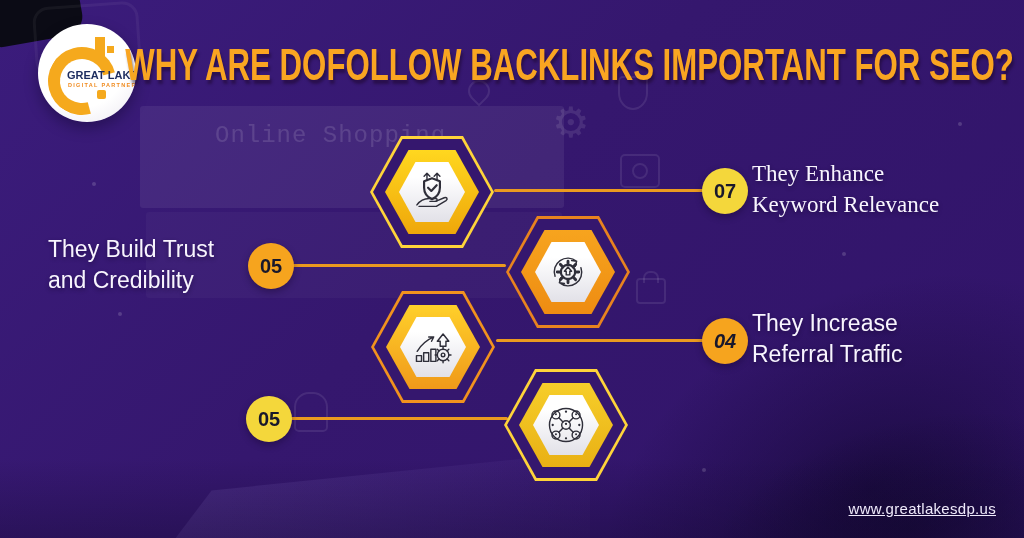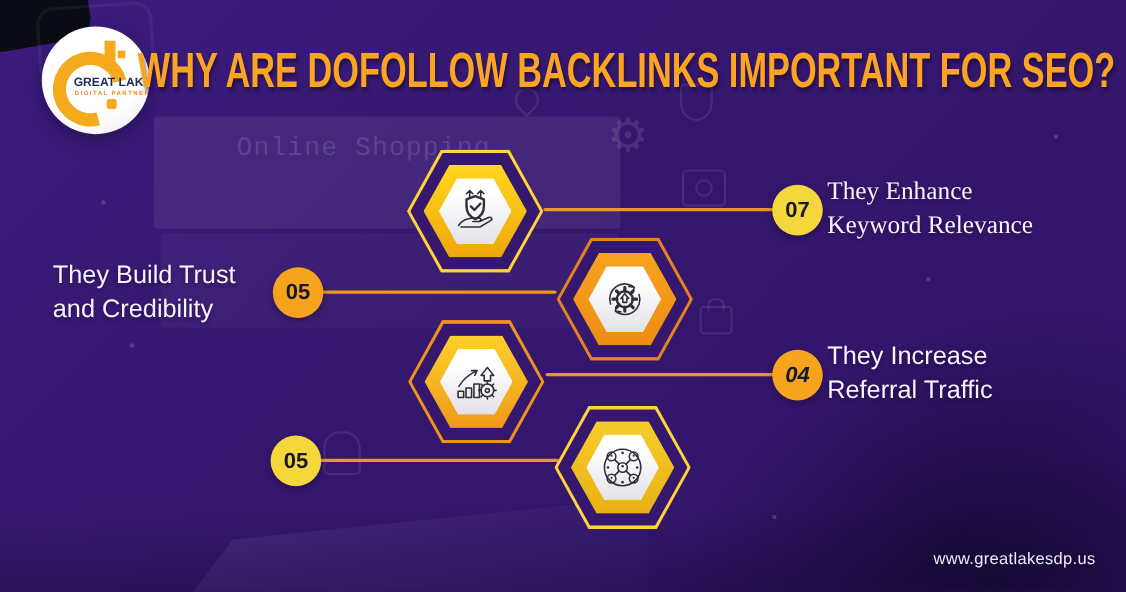--- a/index.html
+++ b/index.html
@@ -76,21 +76,21 @@
 
   
   .connector{position:absolute;height:3px;background:#EB9A1F;border-radius:2px;}
   .badge{position:absolute;width:46px;height:46px;border-radius:50%;display:flex;align-items:center;justify-content:center;
     font-weight:800;font-size:20px;color:#18182C;box-shadow:0 3px 7px rgba(20,5,40,0.4);}
   .badge-orange{background:#F6A41E;}
   .badge-yellow{background:#F4D73B;}
   .label{position:absolute;color:#F8F5FE;font-size:23px;font-weight:500;line-height:31px;white-space:pre-line;
     text-shadow:0 2px 4px rgba(20,5,40,0.45);}
   .label-right{text-align:left;}
-  .footer-url{position:absolute;right:28px;top:500px;font-size:15px;color:#EFEAFB;letter-spacing:0.3px;}
+  .footer-url{position:absolute;right:28px;top:500px;font-size:15px;color:#EFEAFB;letter-spacing:0.3px;text-decoration:underline;}
 </style>
 </head>
 <body>
 
 <div id="stage">
 
   <div class="corner-dark"></div>
   <div class="screen"></div>
   <div class="screen2"></div>
   <div class="screen-text">Online Shopping</div>

